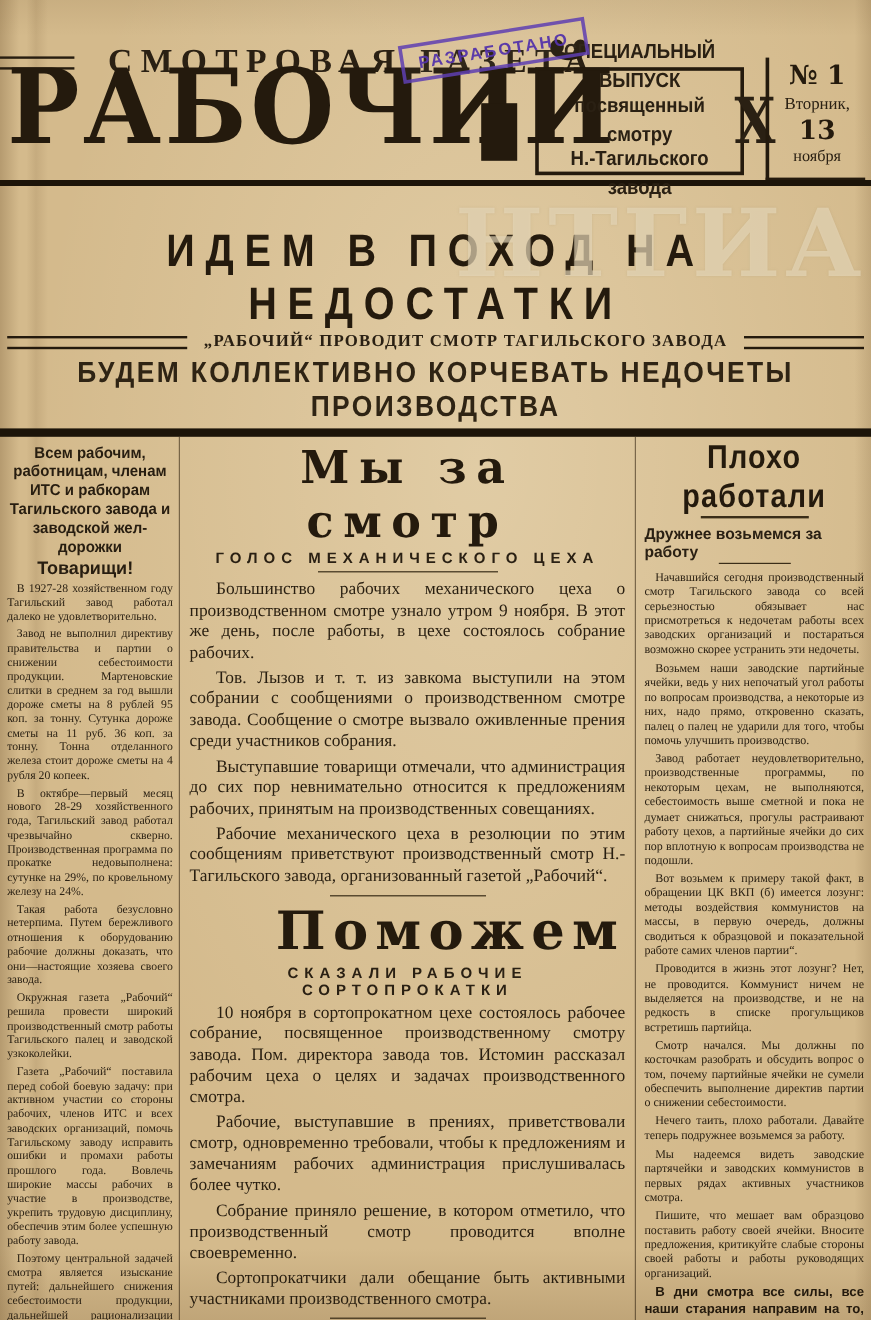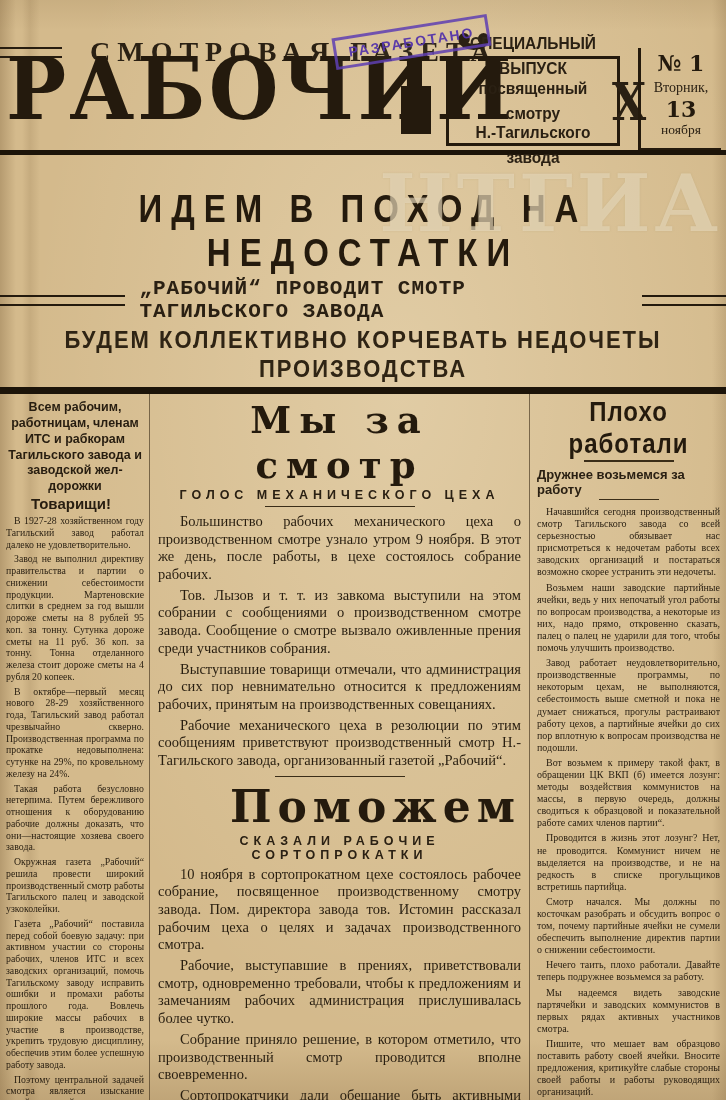--- a/index.html
+++ b/index.html
@@ -57,21 +57,21 @@
   
   .banner{position:relative;border-bottom:7px solid #1c1409;padding:4px 0 6px;margin-top:32px;}
   .slogan{
     text-align:center;font-family:"Liberation Sans",sans-serif;font-weight:bold;
     font-size:33px;letter-spacing:9px;color:#241a0d;transform:scaleY(1.15);margin-top:2px;
   }
   .banner-sub{display:flex;align-items:center;justify-content:center;margin-top:8px;gap:14px;}
   .dbl-rule{display:inline-block;height:7px;border-top:2.5px solid #241a0d;border-bottom:2.5px solid #241a0d;}
   .dbl-rule.left{width:150px;}
   .dbl-rule.right{width:100px;}
-  .banner-sub-text{font-family:Liberation Mono, monospace;font-weight:bold;font-size:21px;letter-spacing:1px;color:#2a2013;}
+  .banner-sub-text{font-family:Liberation Serif, serif;font-weight:bold;font-size:14px;letter-spacing:1px;color:#2a2013;}
   .banner-sub2{
     text-align:center;font-family:"Liberation Sans",sans-serif;font-weight:bold;
     font-size:22px;letter-spacing:2px;color:#2f2414;margin-top:6px;transform:scaleY(1.1);
   }
   
   .content{display:flex;height:858px;overflow:hidden;}
   .col{overflow:hidden;box-sizing:border-box;}
   .col-left{width:150px;padding:6px 5px 4px 6px;border-right:1.5px solid rgba(55,40,20,0.6);}
   .col-mid{width:380px;padding:2px 8px 4px 8px;border-right:1.5px solid rgba(55,40,20,0.6);}
   .col-right{width:196px;padding:4px 6px 4px 7px;}

